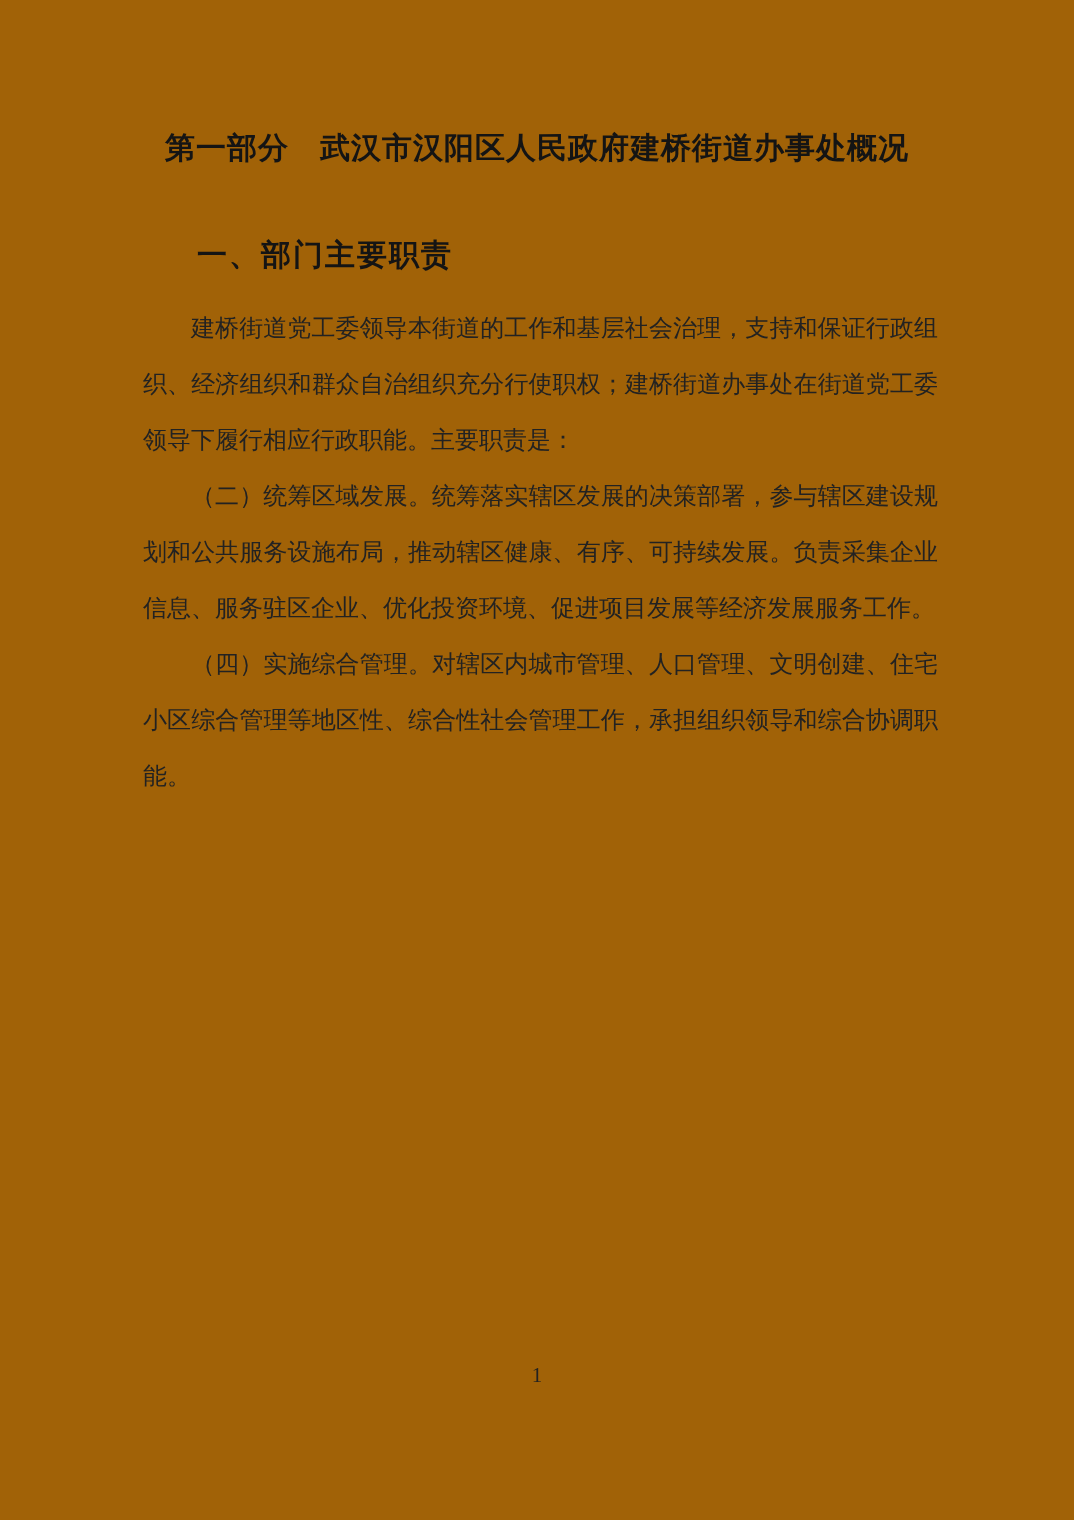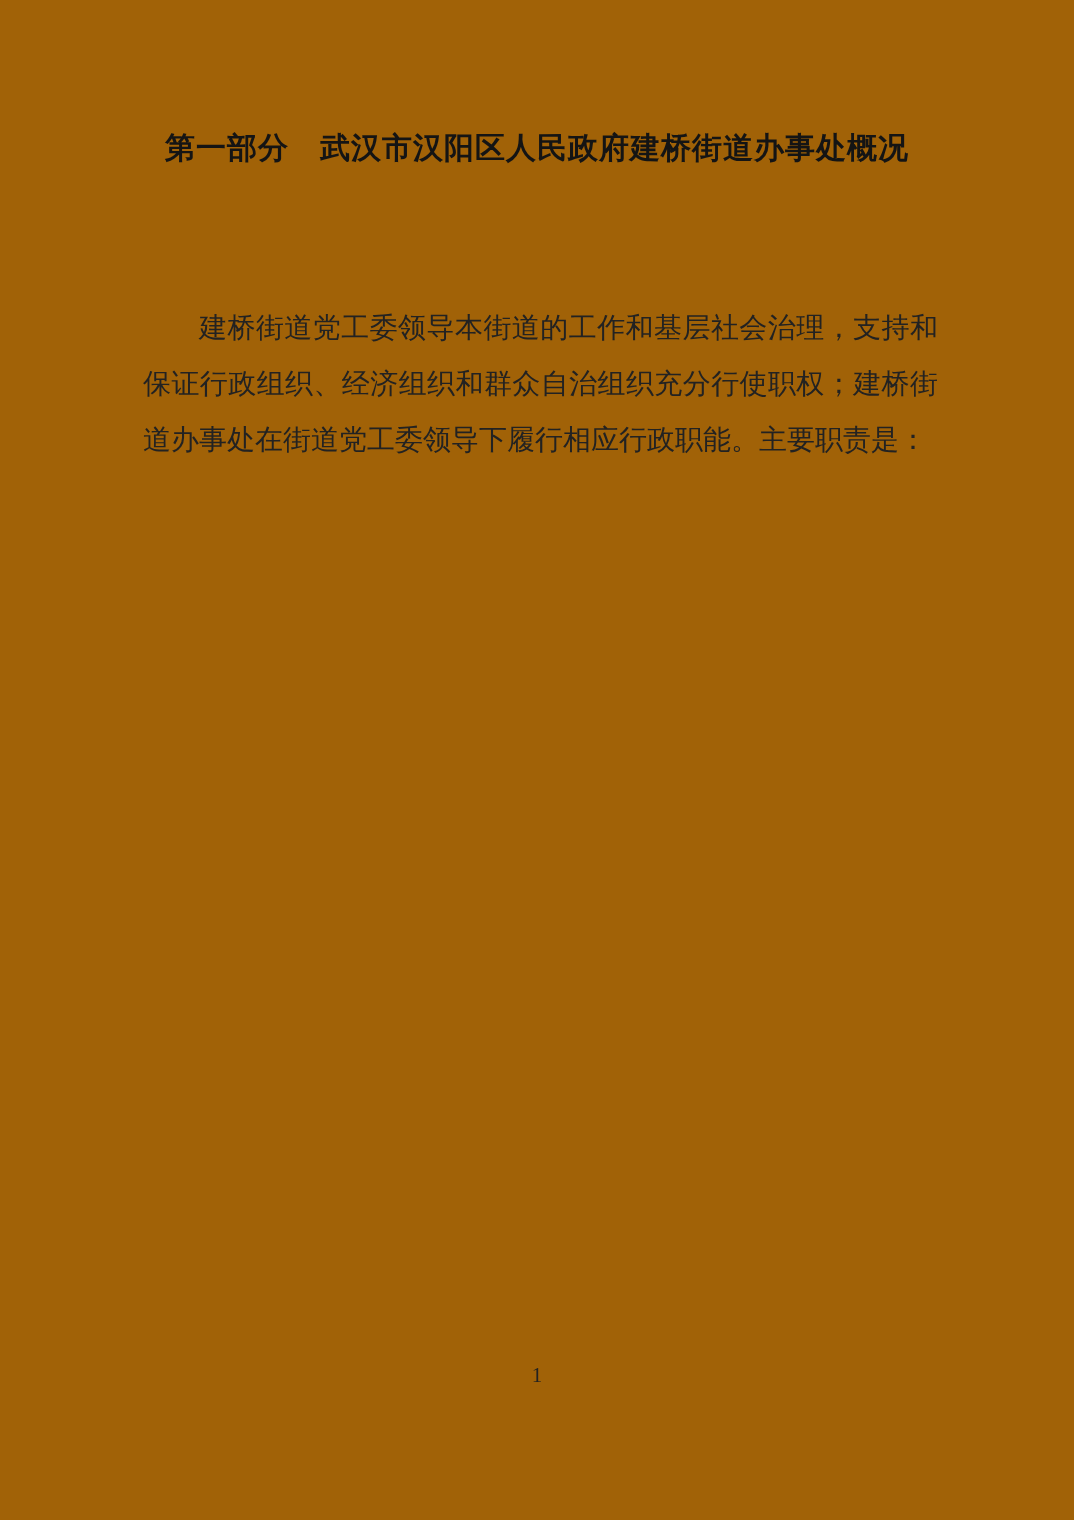--- a/index.html
+++ b/index.html
@@ -35,21 +35,21 @@
     line-height: 36px;
     color: #141414;
     letter-spacing: 2px;
   }
   .doc-body {
     position: absolute;
     top: 300px;
     left: 143px;
     width: 795px;
     font-family: "Liberation Serif", "DejaVu Serif", serif;
-    font-size: 28px;
+    font-size: 24px;
     line-height: 56px;
     color: #222222;
     text-align: justify;
     text-justify: inter-character;
   }
   .doc-body p {
     text-indent: 2em;
     margin: 0;
     word-break: break-all;
   }
@@ -65,20 +65,23 @@
     color: #222222;
   }
 </style>
 </head>
 <body>
 
 <div class="page">
 
   <h1 class="doc-title">第一部分　武汉市汉阳区人民政府建桥街道办事处概况</h1>
 
+  <h2 class="section-heading">一、部门主要职责</h2>
 
   <div class="doc-body">
     <p>建桥街道党工委领导本街道的工作和基层社会治理，支持和保证行政组织、经济组织和群众自治组织充分行使职权；建桥街道办事处在街道党工委领导下履行相应行政职能。主要职责是：</p>
+    <p>（二）统筹区域发展。统筹落实辖区发展的决策部署，参与辖区建设规划和公共服务设施布局，推动辖区健康、有序、可持续发展。负责采集企业信息、服务驻区企业、优化投资环境、促进项目发展等经济发展服务工作。</p>
+    <p>（四）实施综合管理。对辖区内城市管理、人口管理、文明创建、住宅小区综合管理等地区性、综合性社会管理工作，承担组织领导和综合协调职能。</p>
   </div>
 
   <div class="page-number">1</div>
 
 </div>
 
 </body></html>

